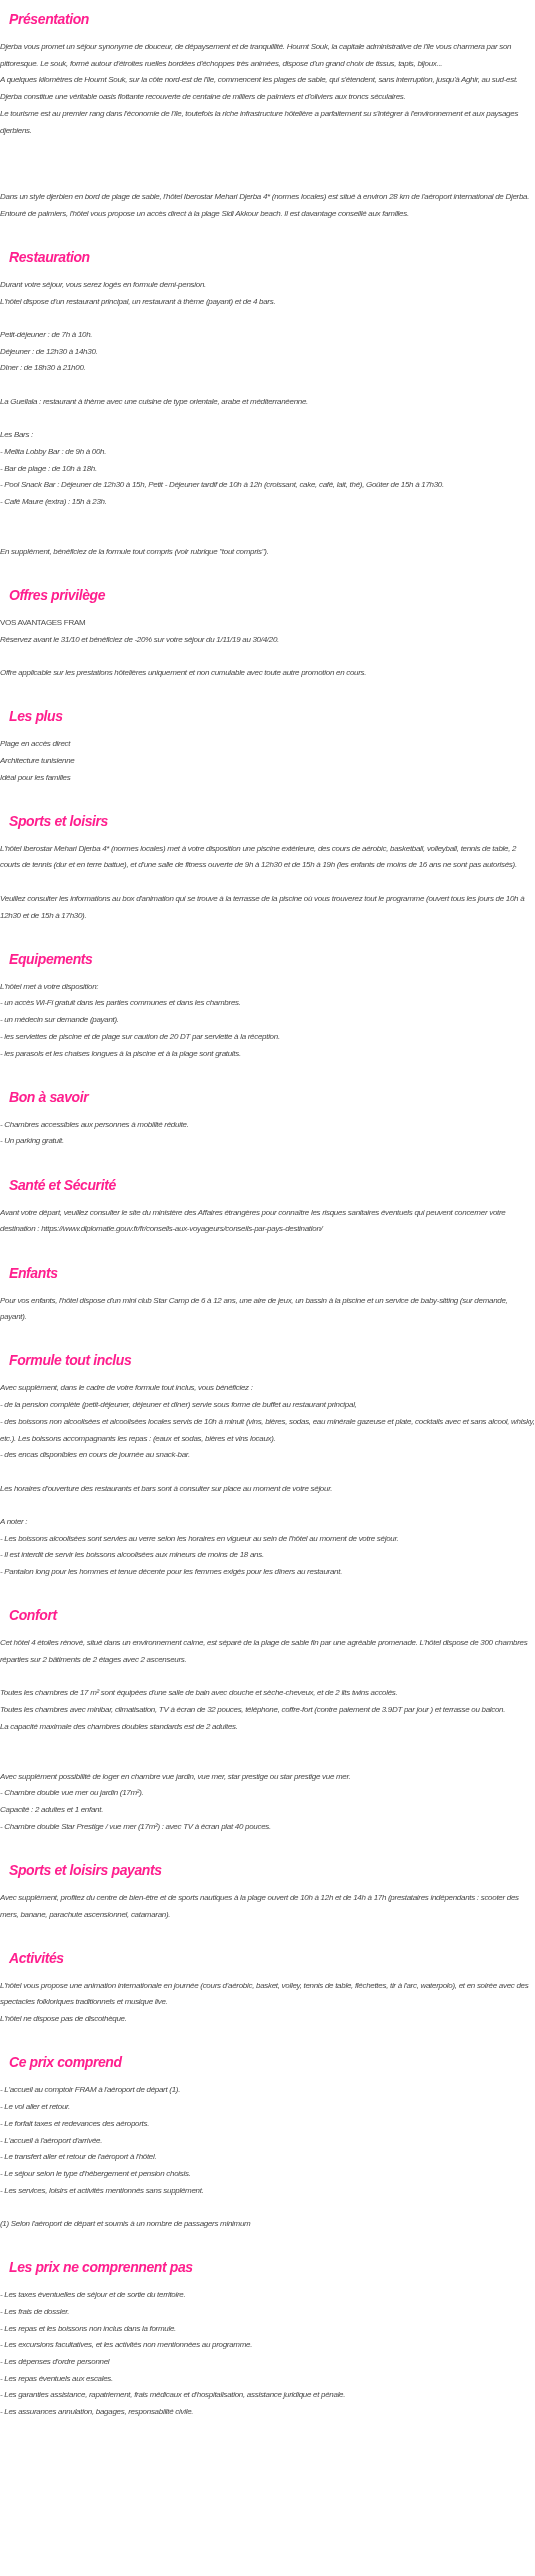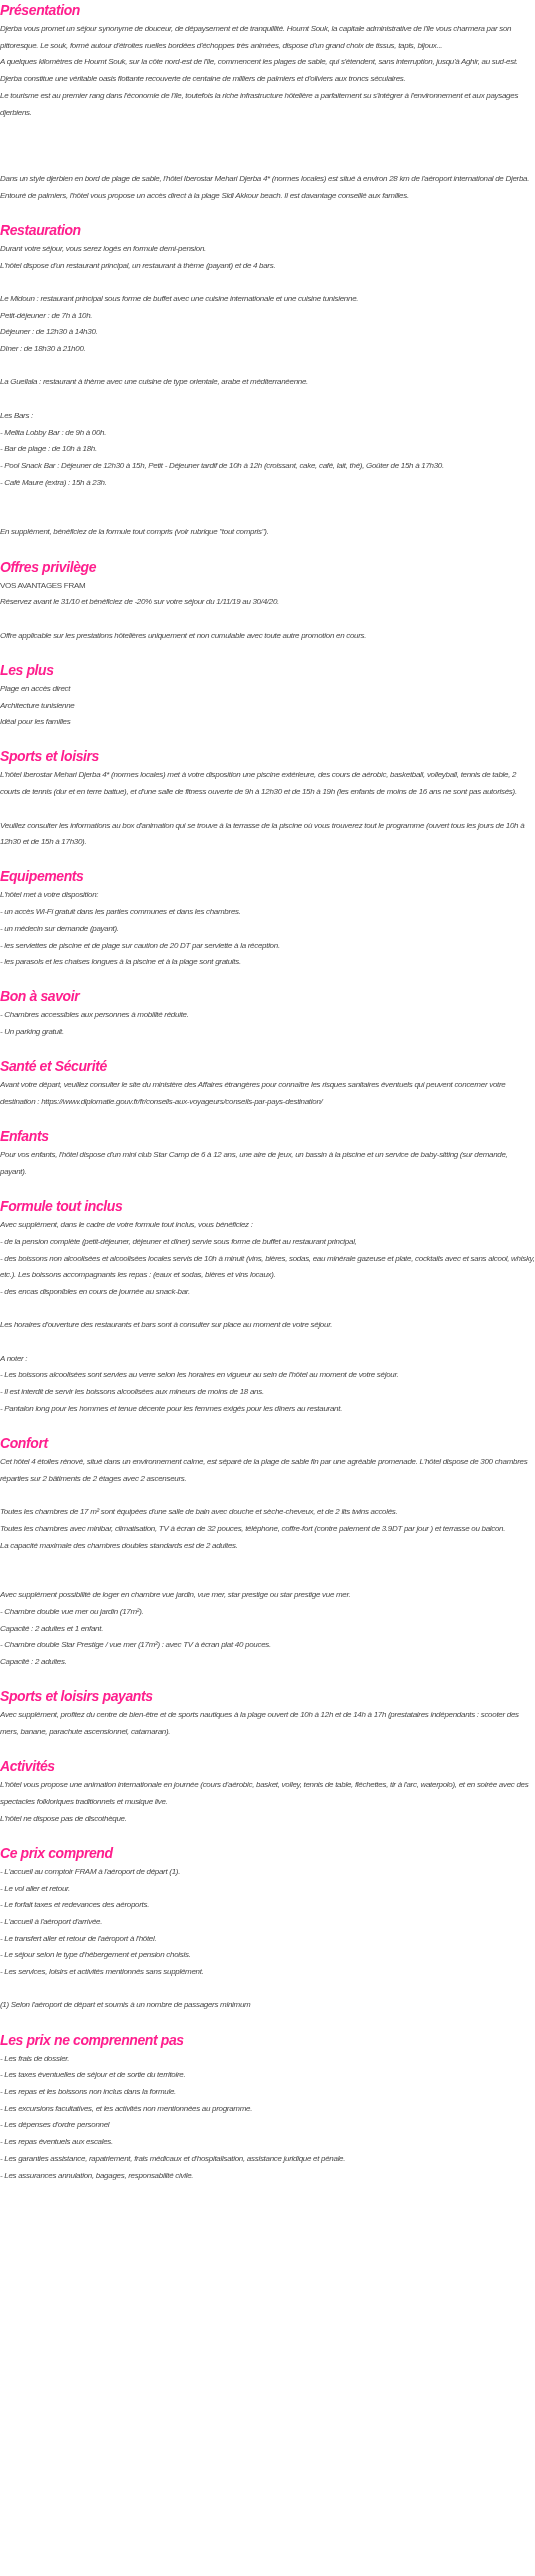--- a/index.html
+++ b/index.html
@@ -4,21 +4,21 @@
 <style>
   html, body { margin: 0; padding: 0; background: #ffffff; }
   body { width: 535px; }
   .doc {
     padding: 0 0 0 0;
     font-family: "DejaVu Sans Condensed", "Liberation Sans Narrow", "Liberation Sans", sans-serif;
     color: #4a4a4a;
   }
   .section { margin: 0; }
   .section h2 {
-    margin: 0;
+    margin: 9px;
     font-family: "Liberation Sans", sans-serif;
     font-style: italic;
     font-weight: bold;
     font-size: 14px;
     line-height: 20px;
     color: #ff1f8e;
     letter-spacing: -0.4px;
     padding-top: 0;
     height: 21px;
   }
@@ -51,21 +51,20 @@
       <div class="spacer big"></div>
       <div class="spacer"></div>
       <p class="line">Dans un style djerbien en bord de plage de sable, l'hôtel Iberostar Mehari Djerba 4* (normes locales) est situé à environ 28 km de l'aéroport international de Djerba. Entouré de palmiers, l'hôtel vous propose un accès direct à la plage Sidi Akkour beach. Il est davantage conseillé aux familles.</p>
       <div class="sec-gap"></div>
     </section>
     <section class="section">
       <h2>Restauration</h2>
       <p class="line">Durant votre séjour, vous serez logés en formule demi-pension.</p>
       <p class="line">L'hôtel dispose d'un restaurant principal, un restaurant à thème (payant) et de 4 bars.</p>
       <div class="spacer"></div>
-      <p class="line">Le Midoun : restaurant principal sous forme de buffet avec une cuisine internationale et une cuisine tunisienne.</p>
       <p class="line">Petit-déjeuner : de 7h à 10h.</p>
       <p class="line">Déjeuner : de 12h30 à 14h30.</p>
       <p class="line">Dîner : de 18h30 à 21h00.</p>
       <div class="spacer"></div>
       <p class="line">La Guellala : restaurant à thème avec une cuisine de type orientale, arabe et méditerranéenne.</p>
       <div class="spacer"></div>
       <p class="line">Les Bars :</p>
       <p class="line">- Melita Lobby Bar : de 9h à 00h.</p>
       <p class="line">- Bar de plage : de 10h à 18h.</p>
       <p class="line">- Pool Snack Bar : Déjeuner de 12h30 à 15h, Petit - Déjeuner tardif de 10h à 12h (croissant, cake, café, lait, thé), Goûter de 15h à 17h30.</p>
@@ -141,21 +140,20 @@
       <p class="line">Cet hôtel 4 étoiles rénové, situé dans un environnement calme, est séparé de la plage de sable fin par une agréable promenade. L'hôtel dispose de 300 chambres réparties sur 2 bâtiments de 2 étages avec 2 ascenseurs.</p>
       <div class="spacer"></div>
       <p class="line">Toutes les chambres de 17 m² sont équipées d'une salle de bain avec douche et sèche-cheveux, et de 2 lits twins accolés.</p>
       <p class="line">Toutes les chambres avec minibar, climatisation, TV à écran de 32 pouces, téléphone, coffre-fort (contre paiement de 3.9DT par jour ) et terrasse ou balcon.</p>
       <p class="line">La capacité maximale des chambres doubles standards est de 2 adultes.</p>
       <div class="spacer big"></div>
       <p class="line">Avec supplément possibilité de loger en chambre vue jardin, vue mer, star prestige ou star prestige vue mer.</p>
       <p class="line">- Chambre double vue mer ou jardin (17m²).</p>
       <p class="line">Capacité : 2 adultes et 1 enfant.</p>
       <p class="line">- Chambre double Star Prestige / vue mer (17m²) : avec TV à écran plat 40 pouces.</p>
-      <p class="line">Capacité : 2 adultes.</p>
       <div class="sec-gap"></div>
     </section>
     <section class="section">
       <h2>Sports et loisirs payants</h2>
       <p class="line">Avec supplément, profitez du centre de bien-être et de sports nautiques à la plage ouvert de 10h à 12h et de 14h à 17h (prestataires indépendants : scooter des mers, banane, parachute ascensionnel, catamaran).</p>
       <div class="sec-gap"></div>
     </section>
     <section class="section">
       <h2>Activités</h2>
       <p class="line">L'hôtel vous propose une animation internationale en journée (cours d'aérobic, basket, volley, tennis de table, fléchettes, tir à l'arc, waterpolo), et en soirée avec des spectacles folkloriques traditionnels et musique live.</p>
@@ -170,22 +168,22 @@
       <p class="line">- L'accueil à l'aéroport d'arrivée.</p>
       <p class="line">- Le transfert aller et retour de l'aéroport à l'hôtel.</p>
       <p class="line">- Le séjour selon le type d'hébergement et pension choisis.</p>
       <p class="line">- Les services, loisirs et activités mentionnés sans supplément.</p>
       <div class="spacer"></div>
       <p class="line">(1) Selon l'aéroport de départ et soumis à un nombre de passagers minimum</p>
       <div class="sec-gap"></div>
     </section>
     <section class="section">
       <h2>Les prix ne comprennent pas</h2>
+      <p class="line">- Les taxes éventuelles de séjour et de sortie du territoire.</p>
       <p class="line">- Les frais de dossier.</p>
-      <p class="line">- Les taxes éventuelles de séjour et de sortie du territoire.</p>
       <p class="line">- Les repas et les boissons non inclus dans la formule.</p>
       <p class="line">- Les excursions facultatives, et les activités non mentionnées au programme.</p>
       <p class="line">- Les dépenses d'ordre personnel</p>
       <p class="line">- Les repas éventuels aux escales.</p>
       <p class="line">- Les garanties assistance, rapatriement, frais médicaux et d'hospitalisation, assistance juridique et pénale.</p>
       <p class="line">- Les assurances annulation, bagages, responsabilité civile.</p>
       <div class="sec-gap"></div>
     </section>
   </div>
 

